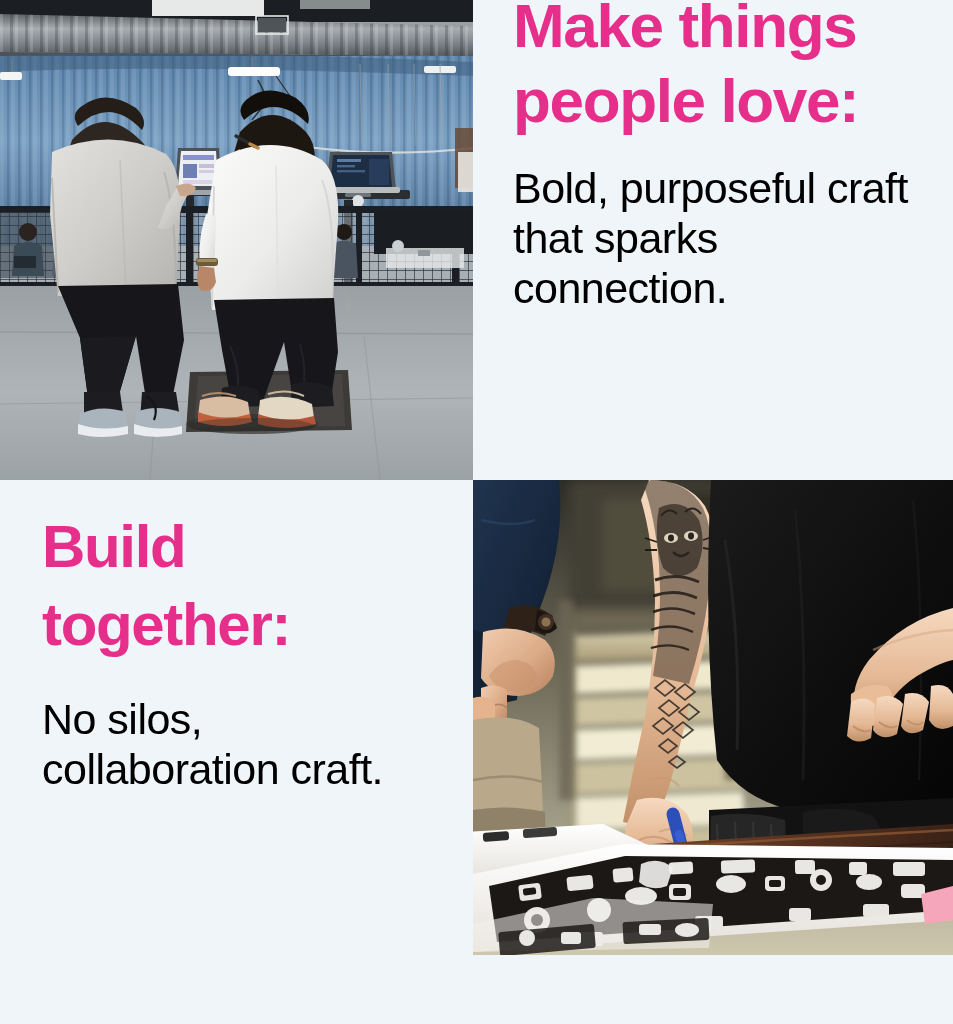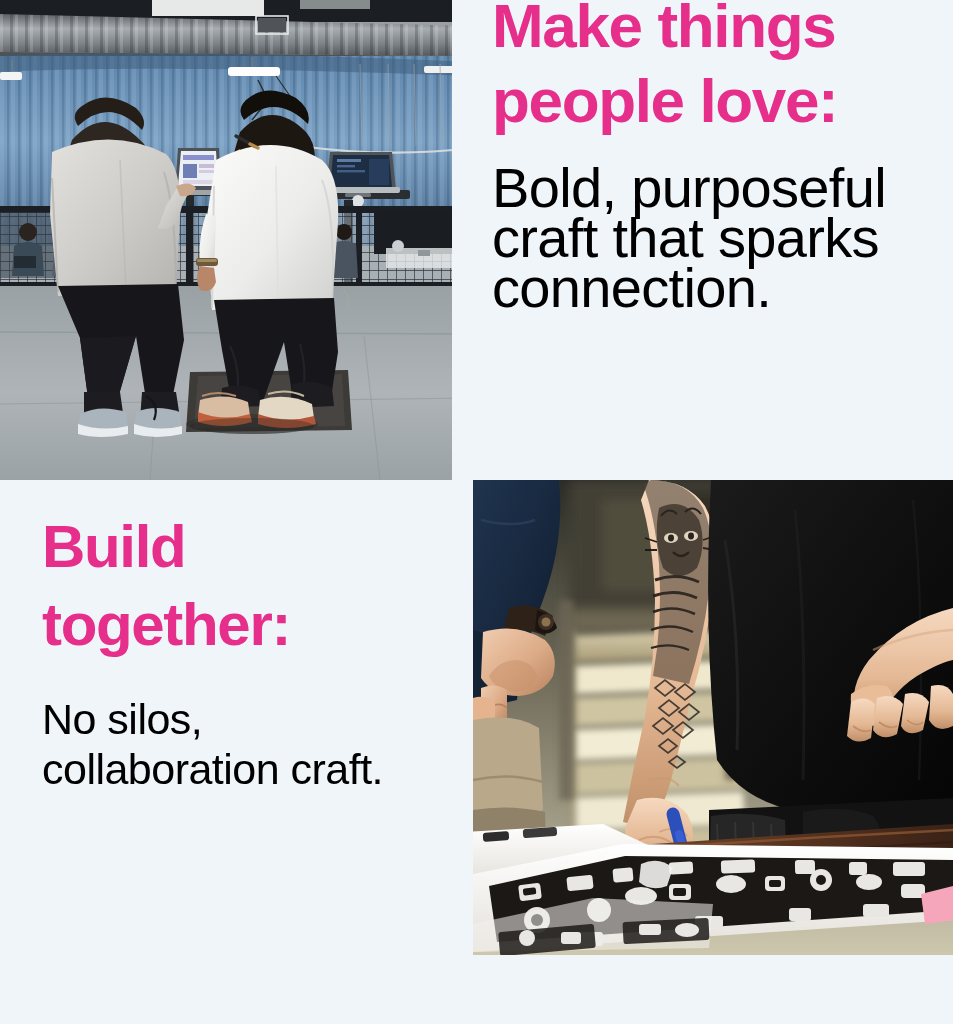--- a/index.html
+++ b/index.html
@@ -28,21 +28,21 @@
     position: absolute;
     overflow: hidden;
   }
 
   
   .text-panel {
     background: #f0f5fa;
     box-sizing: border-box;
   }
   .panel-tr {
-    left: 452px;
+    left: 473px;
     top: 0;
     width: 480px;
     height: 480px;
     padding: 0 40px 0 40px;
   }
   .panel-bl {
     left: 0;
     top: 480px;
     width: 473px;
     height: 544px;
@@ -67,21 +67,21 @@
     margin-top: 28px;
   }
 
   .body-copy {
     color: #000000;
     font-weight: normal;
     letter-spacing: -0.012em;
     margin: 0;
   }
   .body-tr {
-    font-size: 56px;
+    font-size: 43px;
     line-height: 50px;
     margin-top: 25px;
   }
   .body-bl {
     font-size: 43px;
     line-height: 50px;
     margin-top: 30px;
   }
 
   

